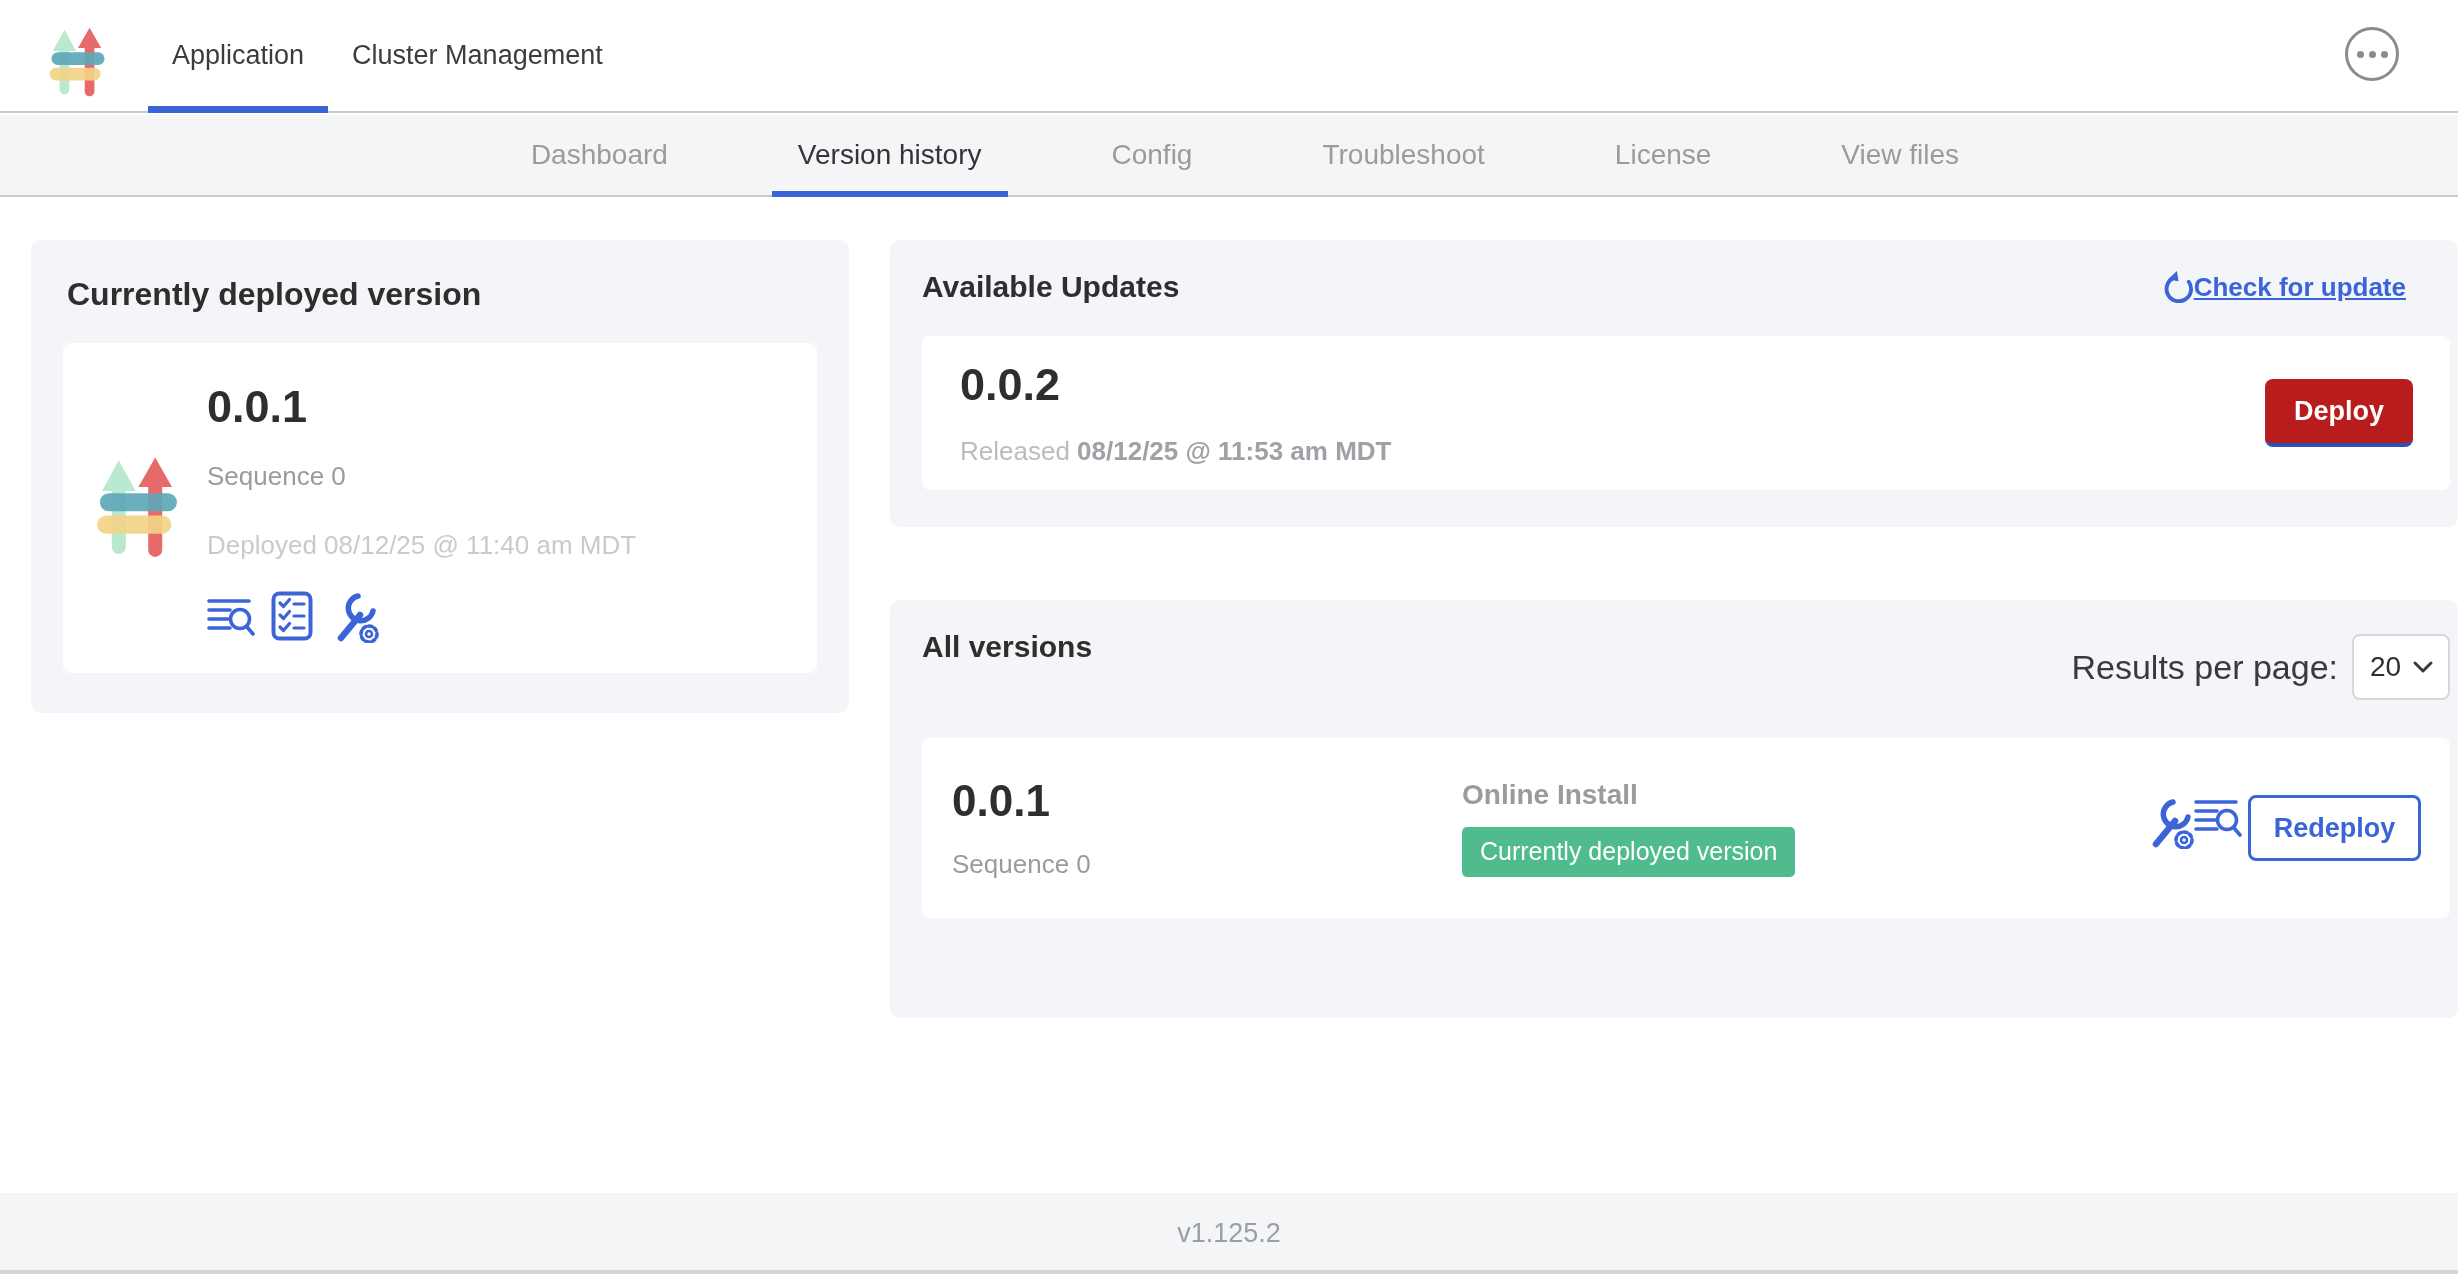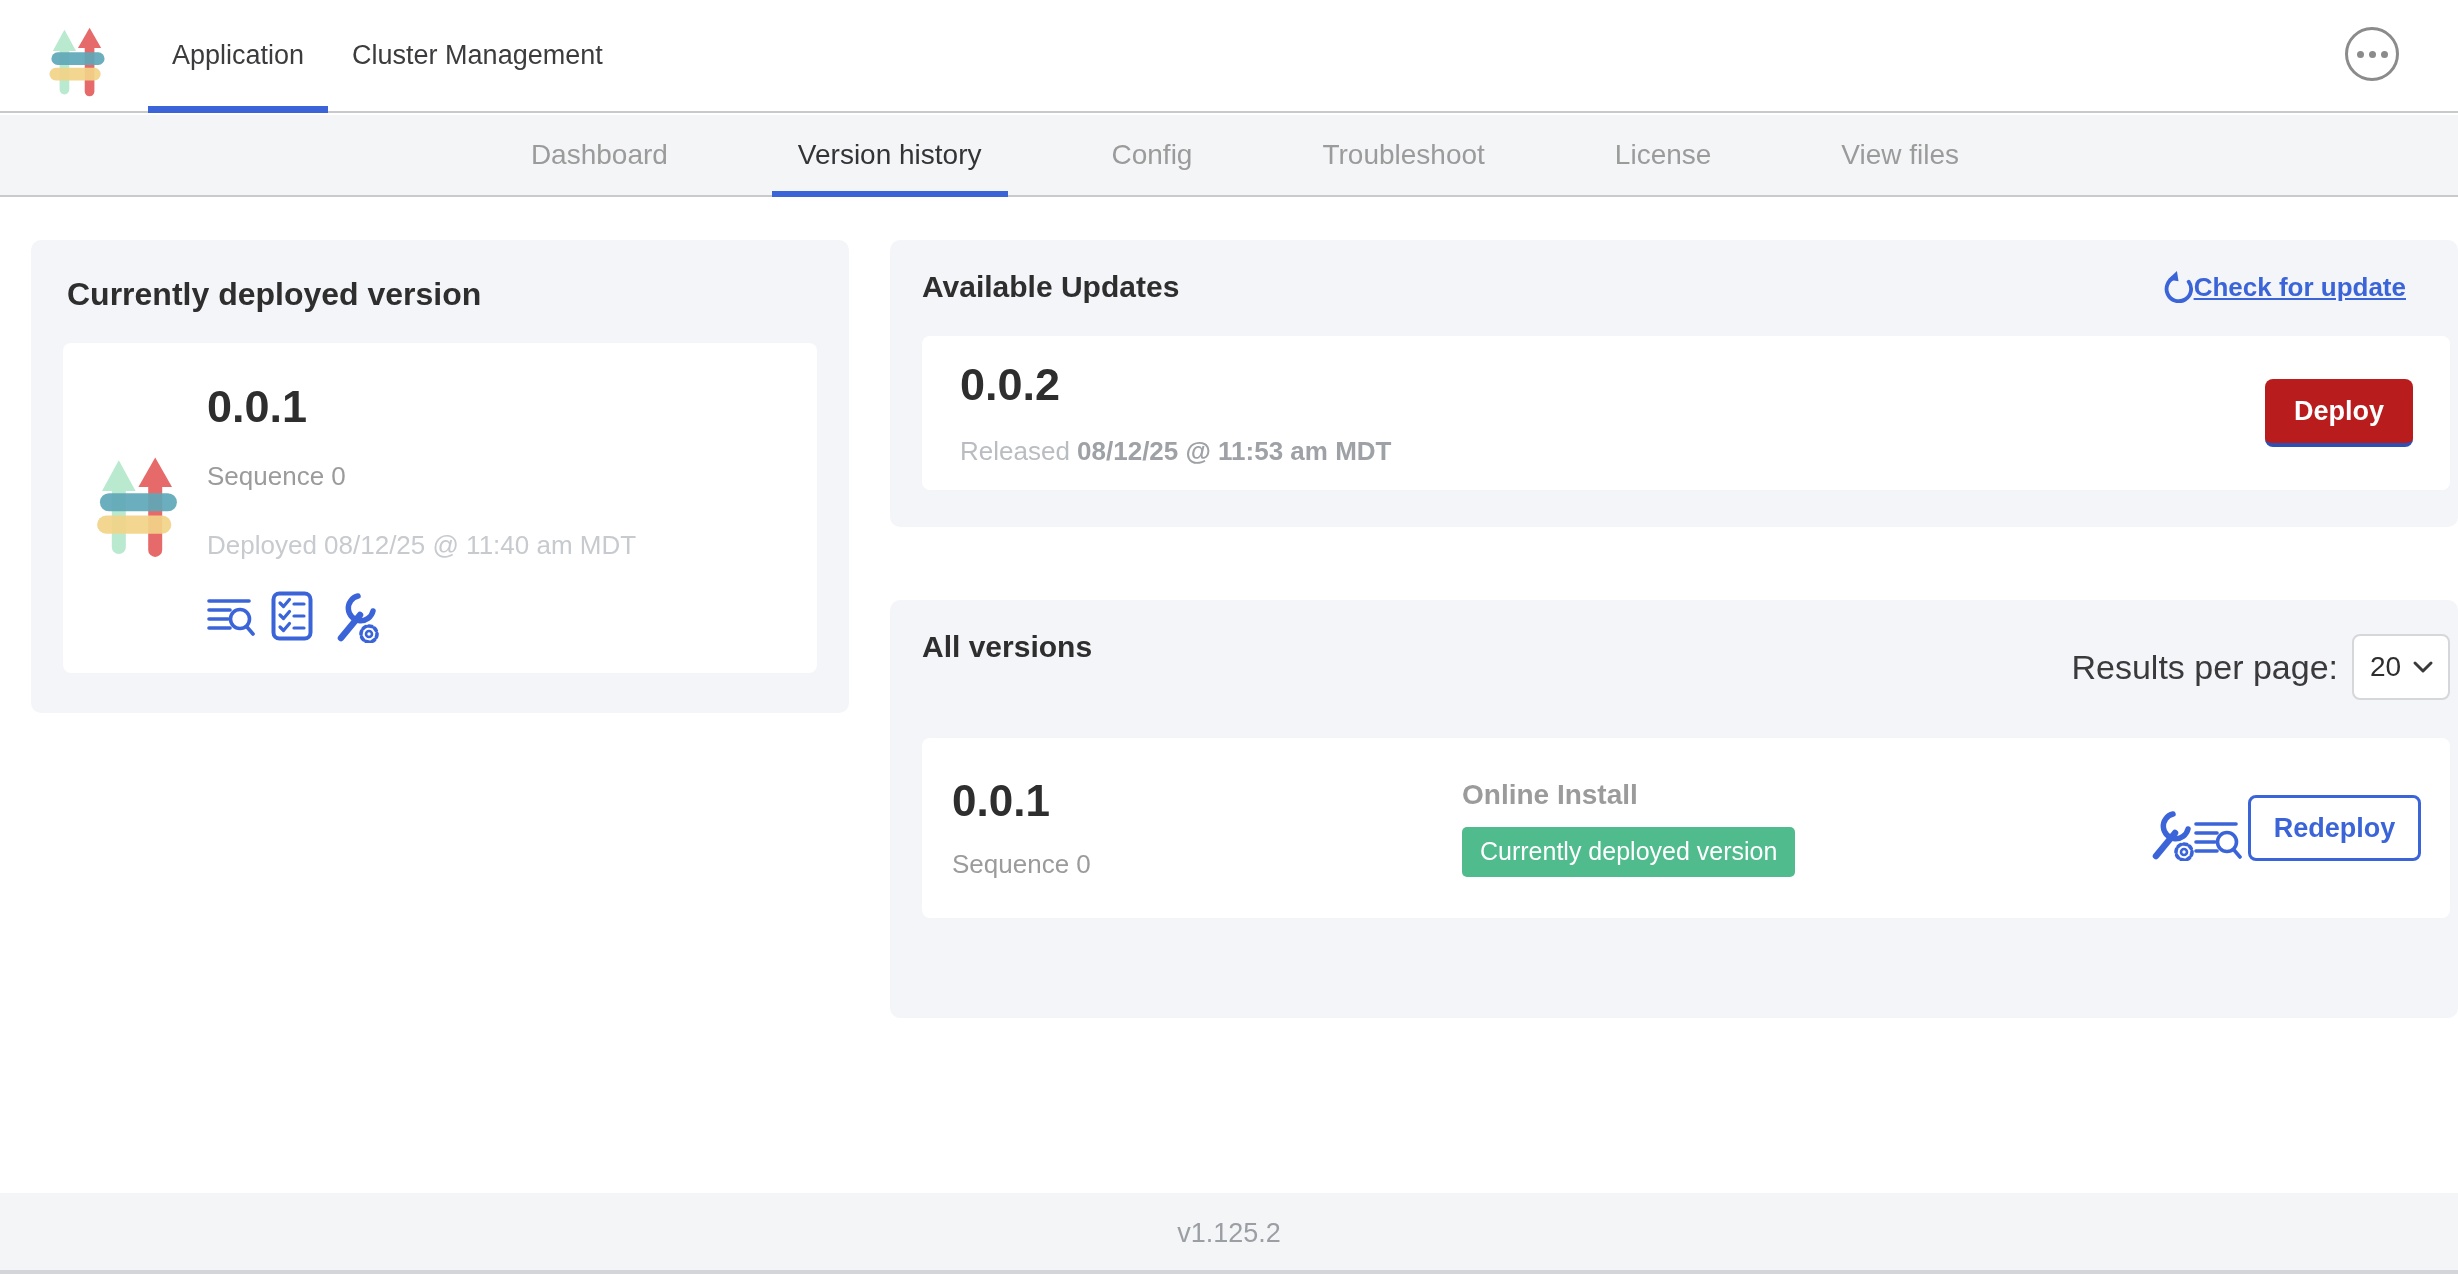--- a/index.html
+++ b/index.html
@@ -72,21 +72,21 @@
             padding:0 14px 0 16px; font-size:28px; color:#2e2e2e; cursor:pointer; }
   .row-inner { margin-top:38px; width:1528px; height:180px; padding:0 29px 0 30px;
                display:flex; align-items:center; }
   .row-ver { width:510px; }
   .row-ver .ver-big { font-size:44px; margin-top:0; }
   .row-ver .seq { margin-top:22px; }
   .row-mid { flex:1; }
   .install-type { font-size:28px; font-weight:bold; color:#9b9b9b; }
   .badge { display:inline-block; margin-top:16px; background:#50bc8e; color:#fff;
            font-size:25px; padding:10px 18px 11px 18px; border-radius:5px; }
-  .row-icons { display:flex; align-items:flex-end; }
+  .row-icons { display:flex; align-items:flex-start; }
   .redeploy-btn { width:173px; height:66px; margin-left:6px; background:#fff;
                   border:3px solid #3b64d8; border-radius:8px; color:#3b64d8;
                   font-family:inherit; font-size:27px; font-weight:bold; cursor:pointer; }
 
   
   .footer { position:absolute; left:0; top:1193px; width:2458px; height:81px;
             background:#f4f5f7; display:flex; align-items:center; justify-content:center; }
   .footer span { font-size:27px; color:#9b9ea3; }
   .bottom-edge { position:absolute; left:0; bottom:0; width:2458px; height:4px; background:#d3d5d9; }
 </style>

